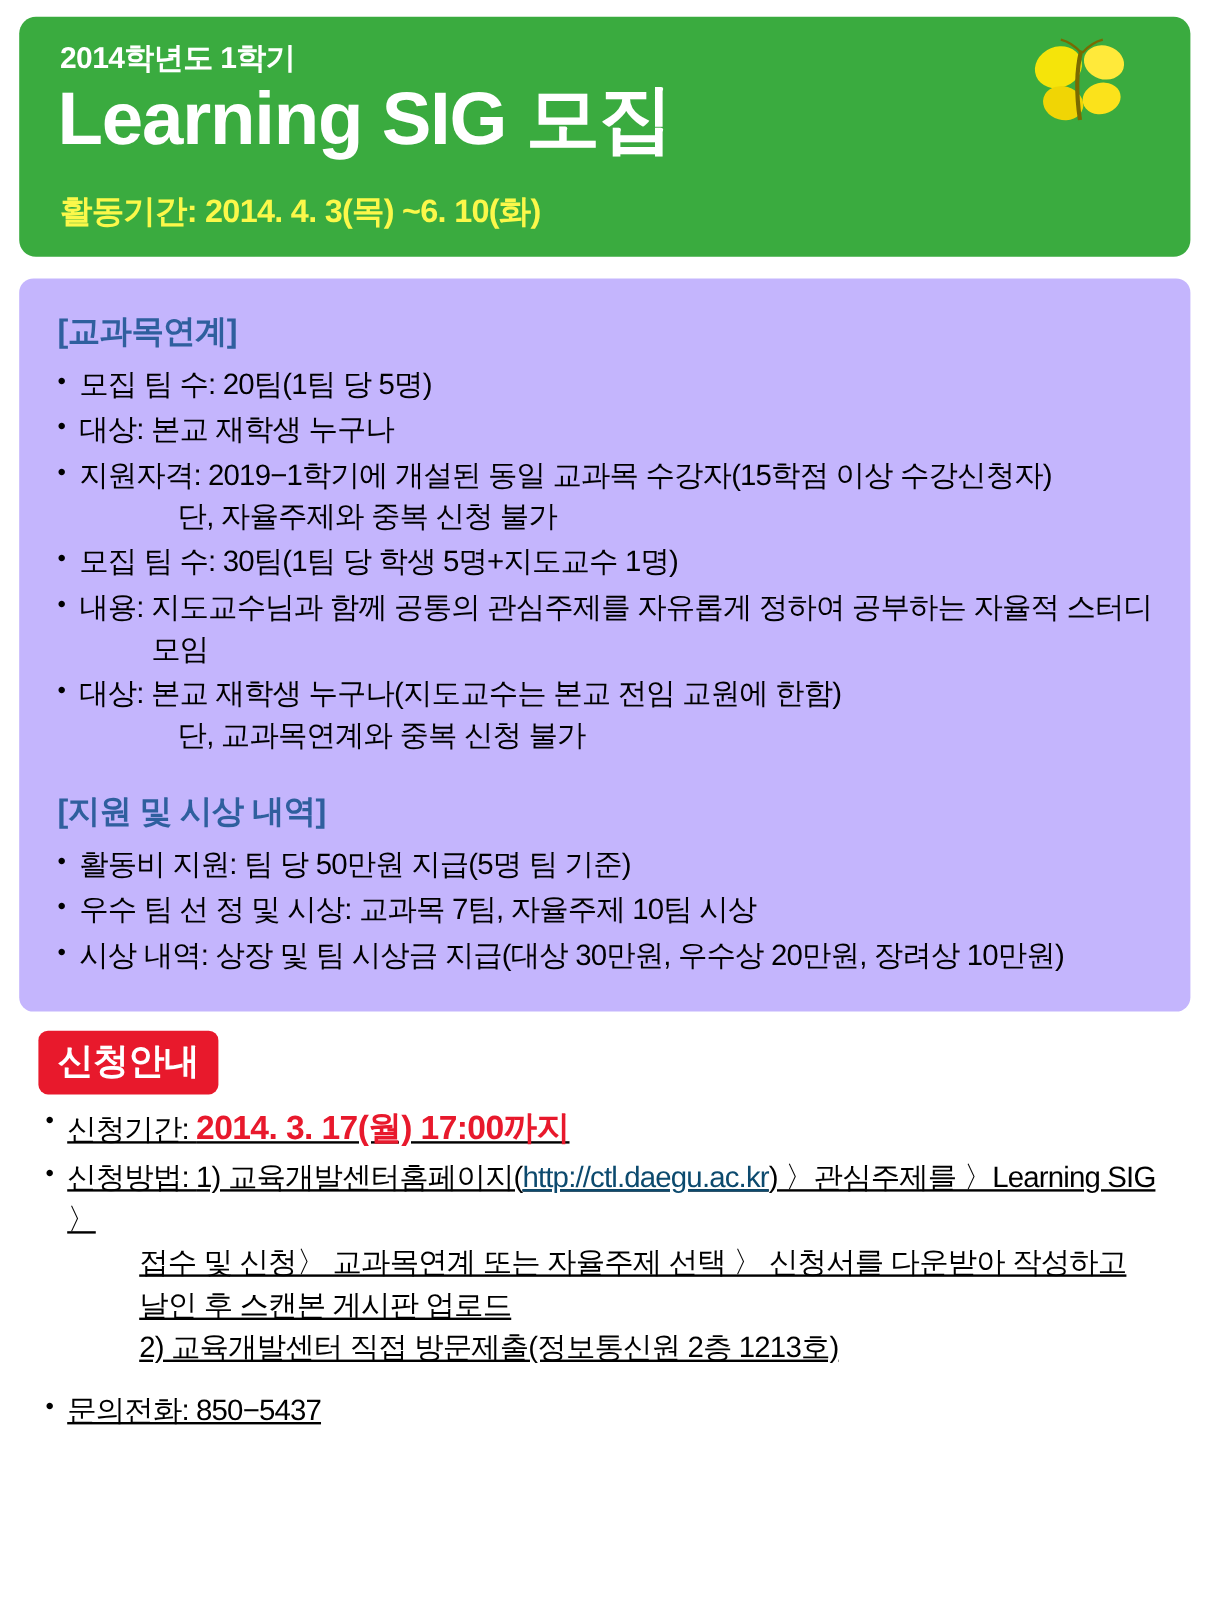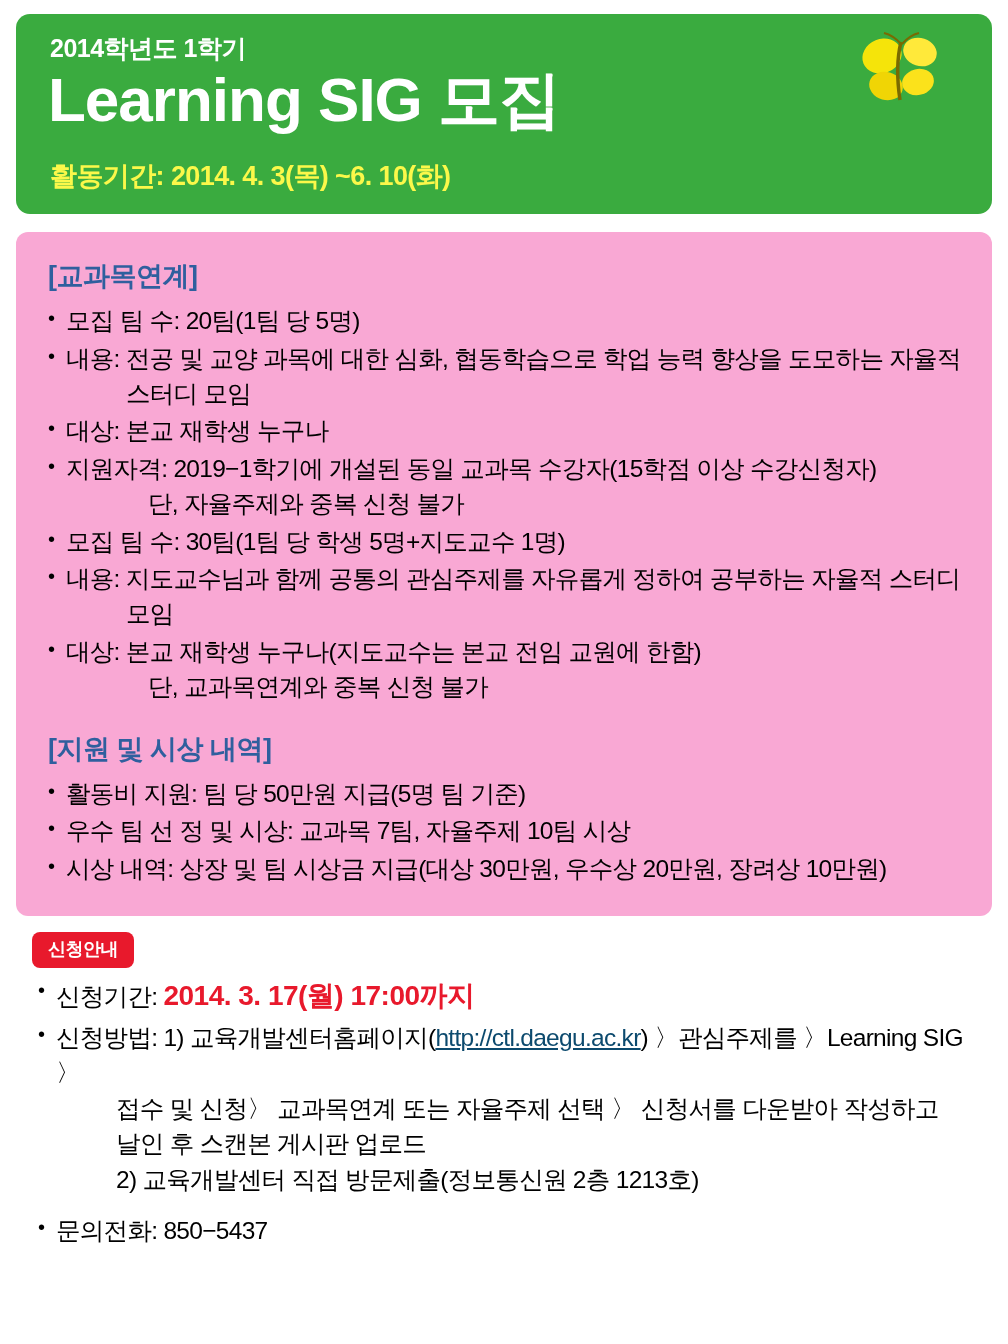--- a/index.html
+++ b/index.html
@@ -57,21 +57,21 @@
     position: absolute;
     right: 46px;
     top: 16px;
     width: 90px;
     height: 80px;
   }
 
   
   .main-box {
     margin-top: 18px;
-    background: #f9a8d4;
+    background: #c4b5fd;
     border-radius: 12px;
     padding: 20px 26px 26px 26px;
     box-sizing: border-box;
   }
   .sec-head {
     color: #2f5f9e;
     font-size: 27px;
     font-weight: bold;
     letter-spacing: -0.5px;
     margin: 6px 0 10px 6px;
@@ -110,30 +110,31 @@
 
   
   .apply {
     margin-top: 16px;
     padding: 0 10px 0 16px;
   }
   .apply-badge {
     display: inline-block;
     background: #e8192c;
     color: #ffffff;
-    font-size: 18px;
+    font-size: 30px;
     font-weight: bold;
     letter-spacing: -0.5px;
     border-radius: 8px;
     padding: 5px 16px 7px 16px;
     margin-bottom: 8px;
   }
   .apply ul.bullets > li {
     font-size: 24.5px;
     line-height: 1.45;
+    text-decoration: underline;
   }
   .red-strong {
     color: #e8192c;
     font-size: 28px;
     font-weight: bold;
     letter-spacing: -0.5px;
   }
   .link {
     color: #0c4a6e;
     text-decoration: underline;
@@ -163,21 +164,20 @@
         <path d="M46 14 C53 6 59 4 63 3" stroke="#7a6a00" stroke-width="2" fill="none"></path>
       </g>
     </svg>
   </div>
 
   <div class="main-box">
 
     <div class="sec-head">[교과목연계]</div>
     <ul class="bullets">
       <li><span>모집 팀 수: 20팀(1팀 당 5명)</span></li>
-      <li><span>내용: 전공 및 교양 과목에 대한 심화, 협동학습으로 학업 능력 향상을 도모하는 자율적</span><span class="cont-line">스터디 모임</span></li>
       <li><span>대상: 본교 재학생 누구나</span></li>
       <li><span>지원자격: 2019−1학기에 개설된 동일 교과목 수강자(15학점 이상 수강신청자)</span><span class="cont-line deep">단, 자율주제와 중복 신청 불가</span></li>
     </ul>
 
     <ul class="bullets">
       <li><span>모집 팀 수: 30팀(1팀 당 학생 5명+지도교수 1명)</span></li>
       <li><span>내용: 지도교수님과 함께 공통의 관심주제를 자유롭게 정하여 공부하는 자율적 스터디</span><span class="cont-line">모임</span></li>
       <li><span>대상: 본교 재학생 누구나(지도교수는 본교 전임 교원에 한함)</span><span class="cont-line deep">단, 교과목연계와 중복 신청 불가</span></li>
     </ul>
 

